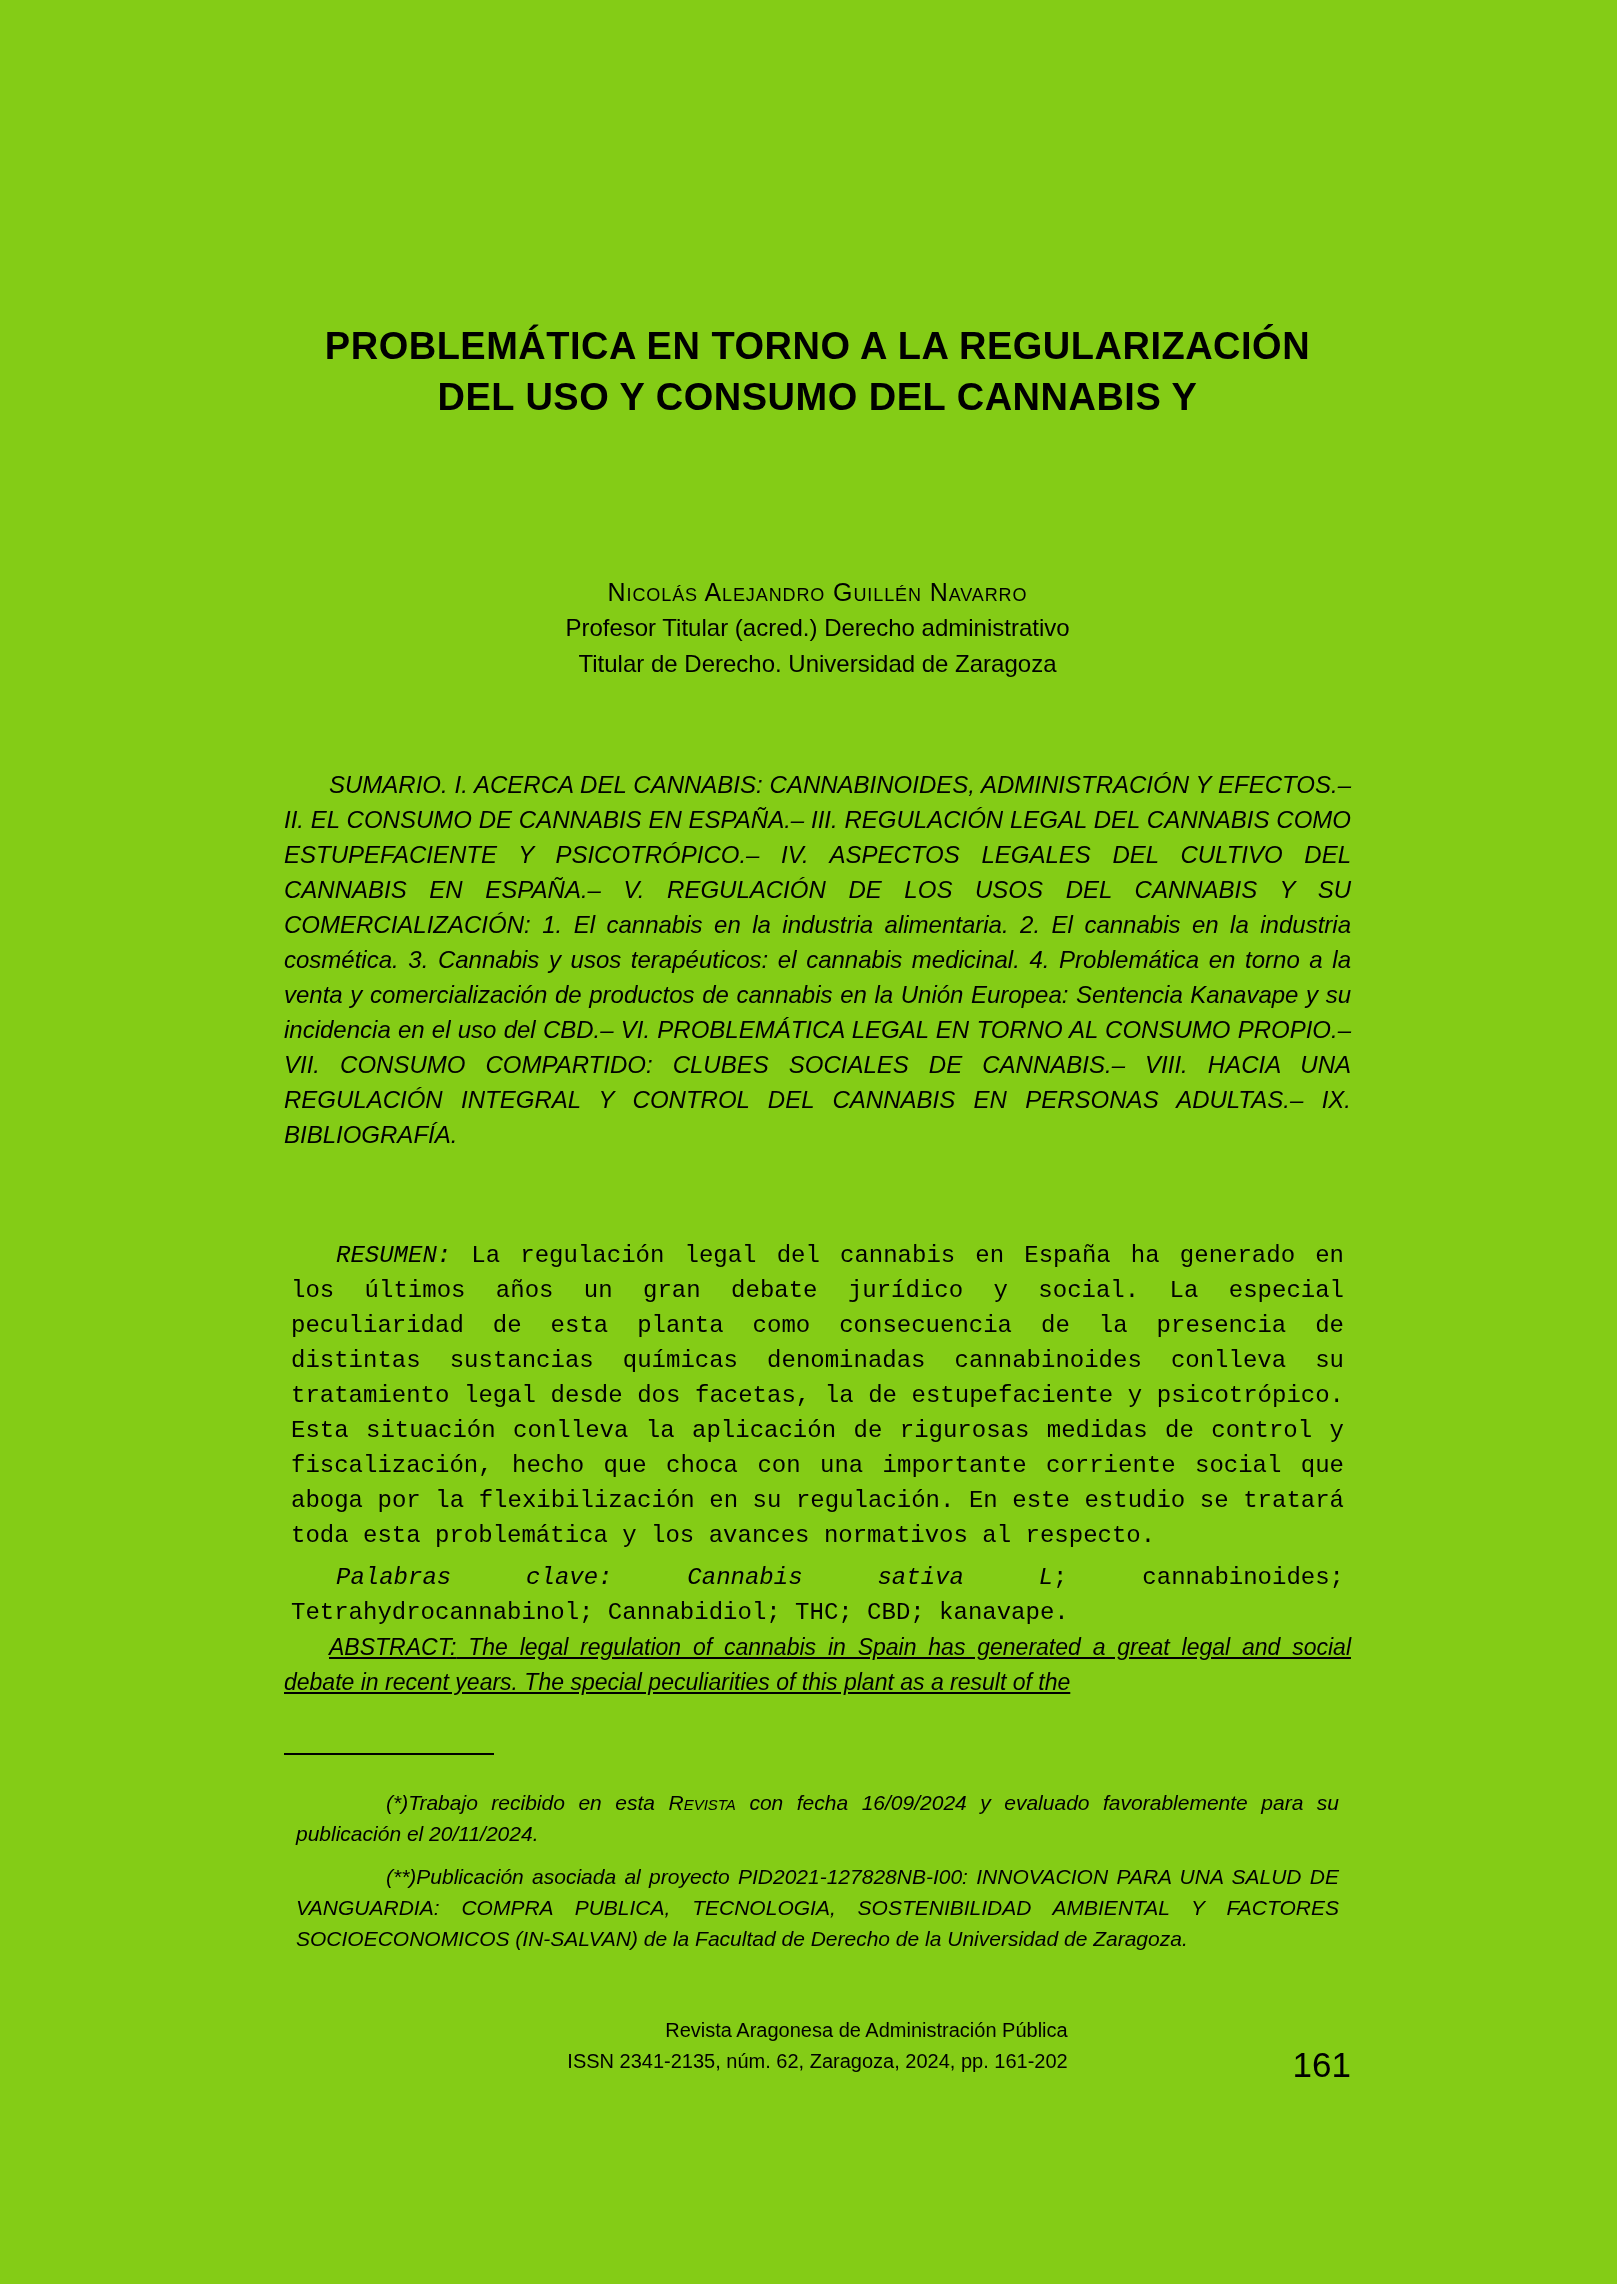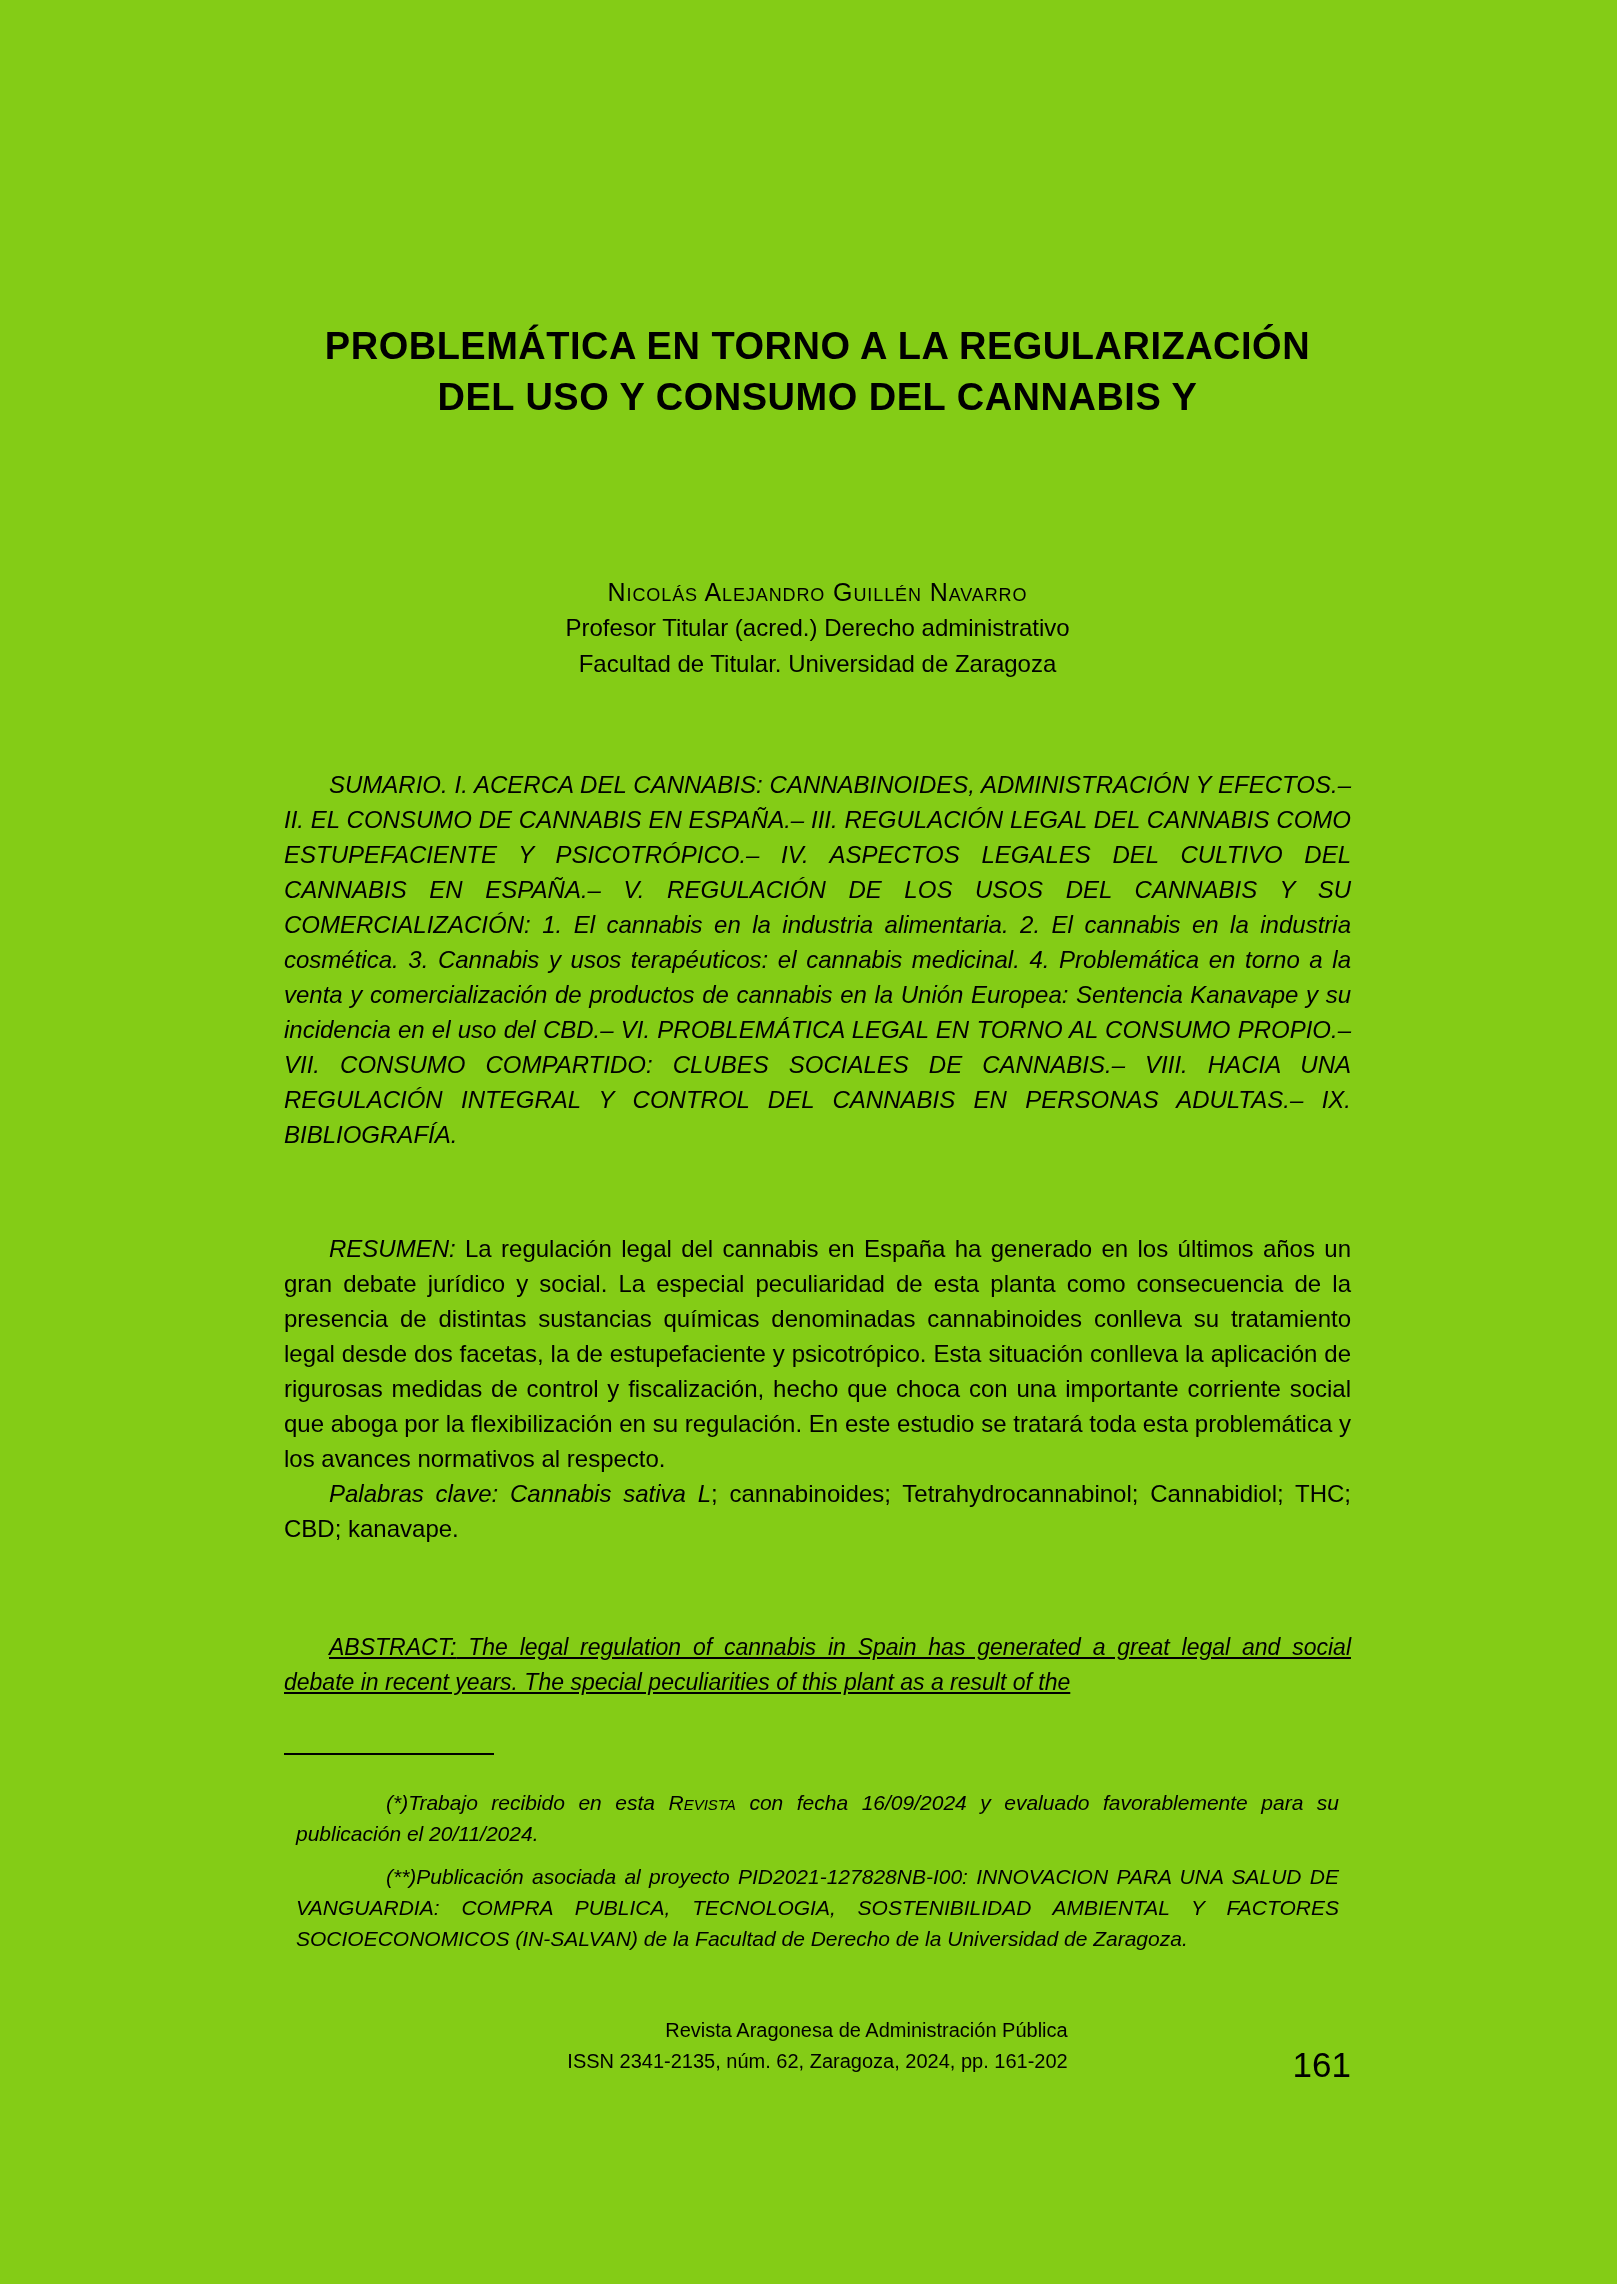--- a/index.html
+++ b/index.html
@@ -90,21 +90,22 @@
   .resumen-block {
     top: 1231px;
   }
   .body-p {
     font-size: 24px;
     line-height: 35px;
     text-align: justify;
     text-justify: inter-word;
     color: #000000;
     text-indent: 45px;
-    margin: 0;
+    margin: 7px;
+    font-family: Liberation Mono, monospace;
   }
   .body-p + .body-p {
     margin-top: 0;
   }
   .lead-it {
     font-style: italic;
   }
   .it {
     font-style: italic;
   }
@@ -181,21 +182,21 @@
 <div class="page">
 
   <div class="col title-block">
     <div class="title-line">PROBLEMÁTICA EN TORNO A LA REGULARIZACIÓN</div>
     <div class="title-line">DEL USO Y CONSUMO DEL CANNABIS Y</div>
   </div>
 
   <div class="col author-block">
     <div class="author-name">Nicolás Alejandro Guillén Navarro</div>
     <div class="author-line">Profesor Titular (acred.) Derecho administrativo</div>
-    <div class="author-line">Facultad de Titular. Universidad de Zaragoza</div>
+    <div class="author-line">Titular de Derecho. Universidad de Zaragoza</div>
   </div>
 
   <div class="col sumario-block">
     <p class="sumario-text">SUMARIO. I. ACERCA DEL CANNABIS: CANNABINOIDES, ADMINISTRACIÓN Y EFECTOS.– II. EL CONSUMO DE CANNABIS EN ESPAÑA.– III. REGULACIÓN LEGAL DEL CANNABIS COMO ESTUPEFACIENTE Y PSICOTRÓPICO.– IV. ASPECTOS LEGALES DEL CULTIVO DEL CANNABIS EN ESPAÑA.– V. REGULACIÓN DE LOS USOS DEL CANNABIS Y SU COMERCIALIZACIÓN: 1. El cannabis en la industria alimentaria. 2. El cannabis en la industria cosmética. 3. Cannabis y usos terapéuticos: el cannabis medicinal. 4. Problemática en torno a la venta y comercialización de productos de cannabis en la Unión Europea: Sentencia Kanavape y su incidencia en el uso del CBD.– VI. PROBLEMÁTICA LEGAL EN TORNO AL CONSUMO PROPIO.– VII. CONSUMO COMPARTIDO: CLUBES SOCIALES DE CANNABIS.– VIII. HACIA UNA REGULACIÓN INTEGRAL Y CONTROL DEL CANNABIS EN PERSONAS ADULTAS.– IX. BIBLIOGRAFÍA.</p>
   </div>
 
   <div class="col resumen-block">
     <p class="body-p"><span class="lead-it">RESUMEN:</span><span> La regulación legal del cannabis en España ha generado en los últimos años un gran debate jurídico y social. La especial peculiaridad de esta planta como consecuencia de la presencia de distintas sustancias químicas denominadas cannabinoides conlleva su tratamiento legal desde dos facetas, la de estupefaciente y psicotrópico. Esta situación conlleva la aplicación de rigurosas medidas de control y fiscalización, hecho que choca con una importante corriente social que aboga por la flexibilización en su regulación. En este estudio se tratará toda esta problemática y los avances normativos al respecto.</span></p>
     <p class="body-p"><span class="lead-it">Palabras clave:</span><span class="it"> Cannabis sativa L</span><span>; cannabinoides; Tetrahydrocannabinol; Cannabidiol; THC; CBD; kanavape.</span></p>
   </div>

